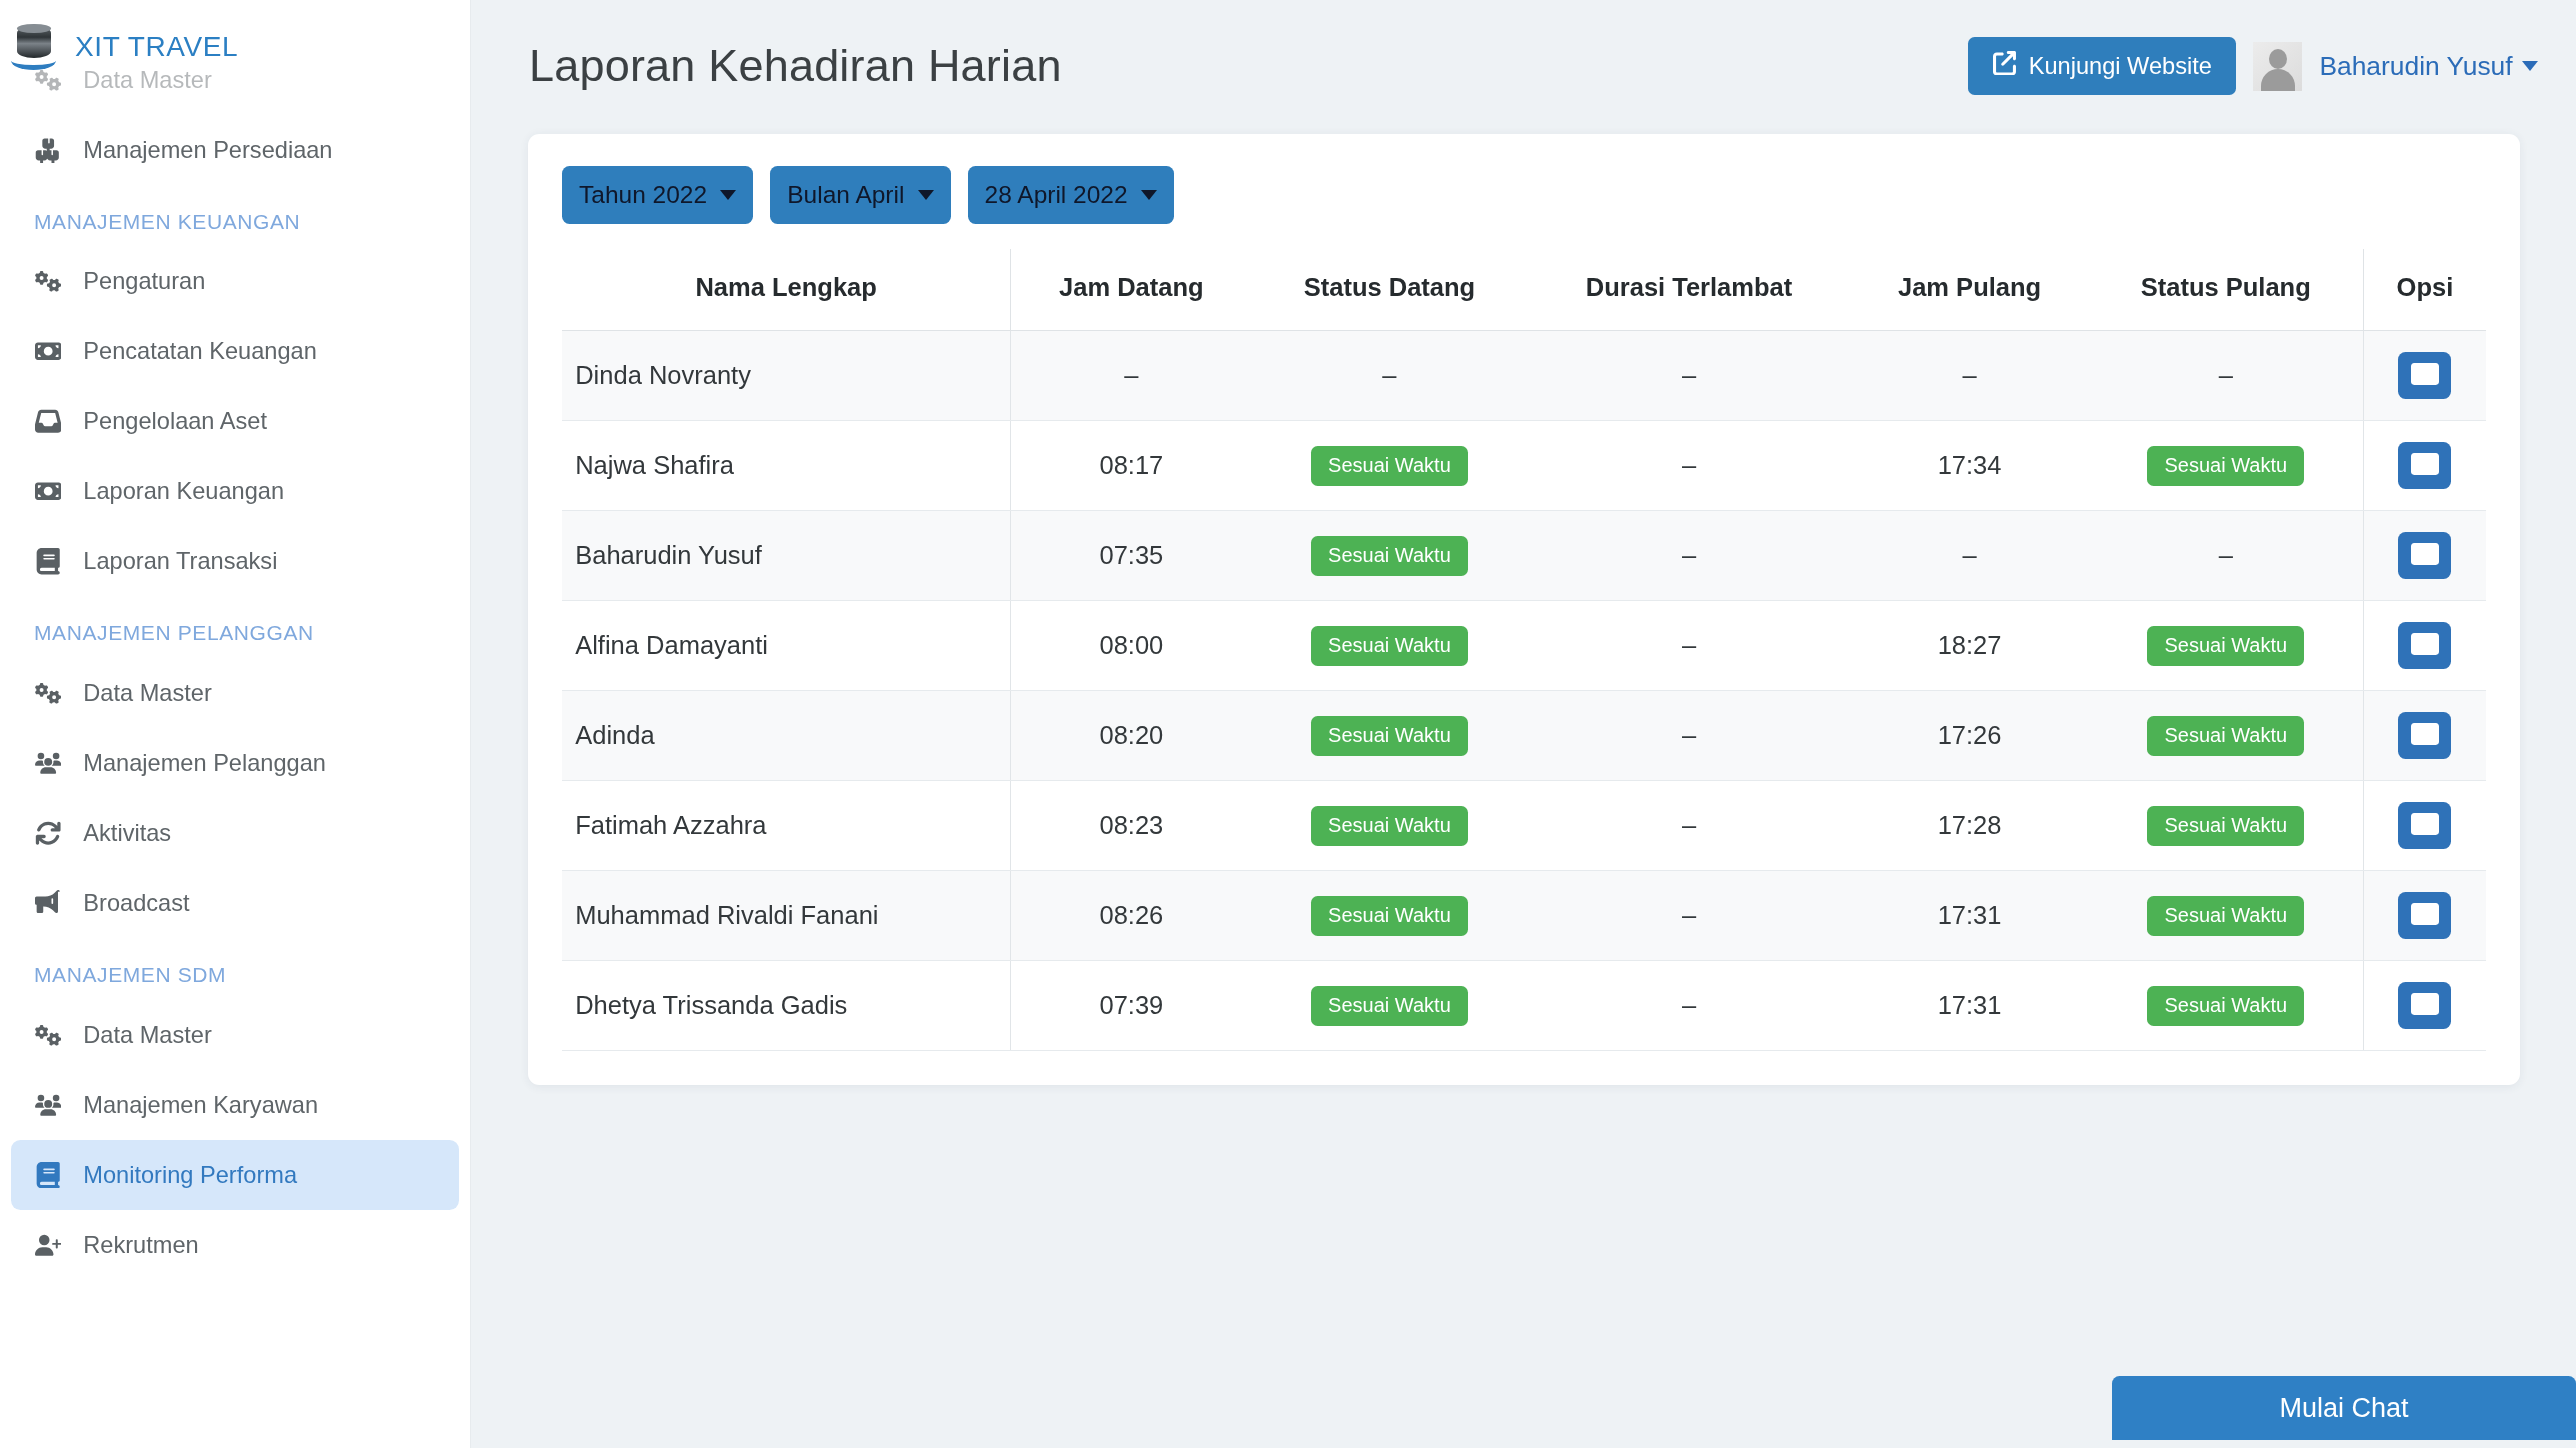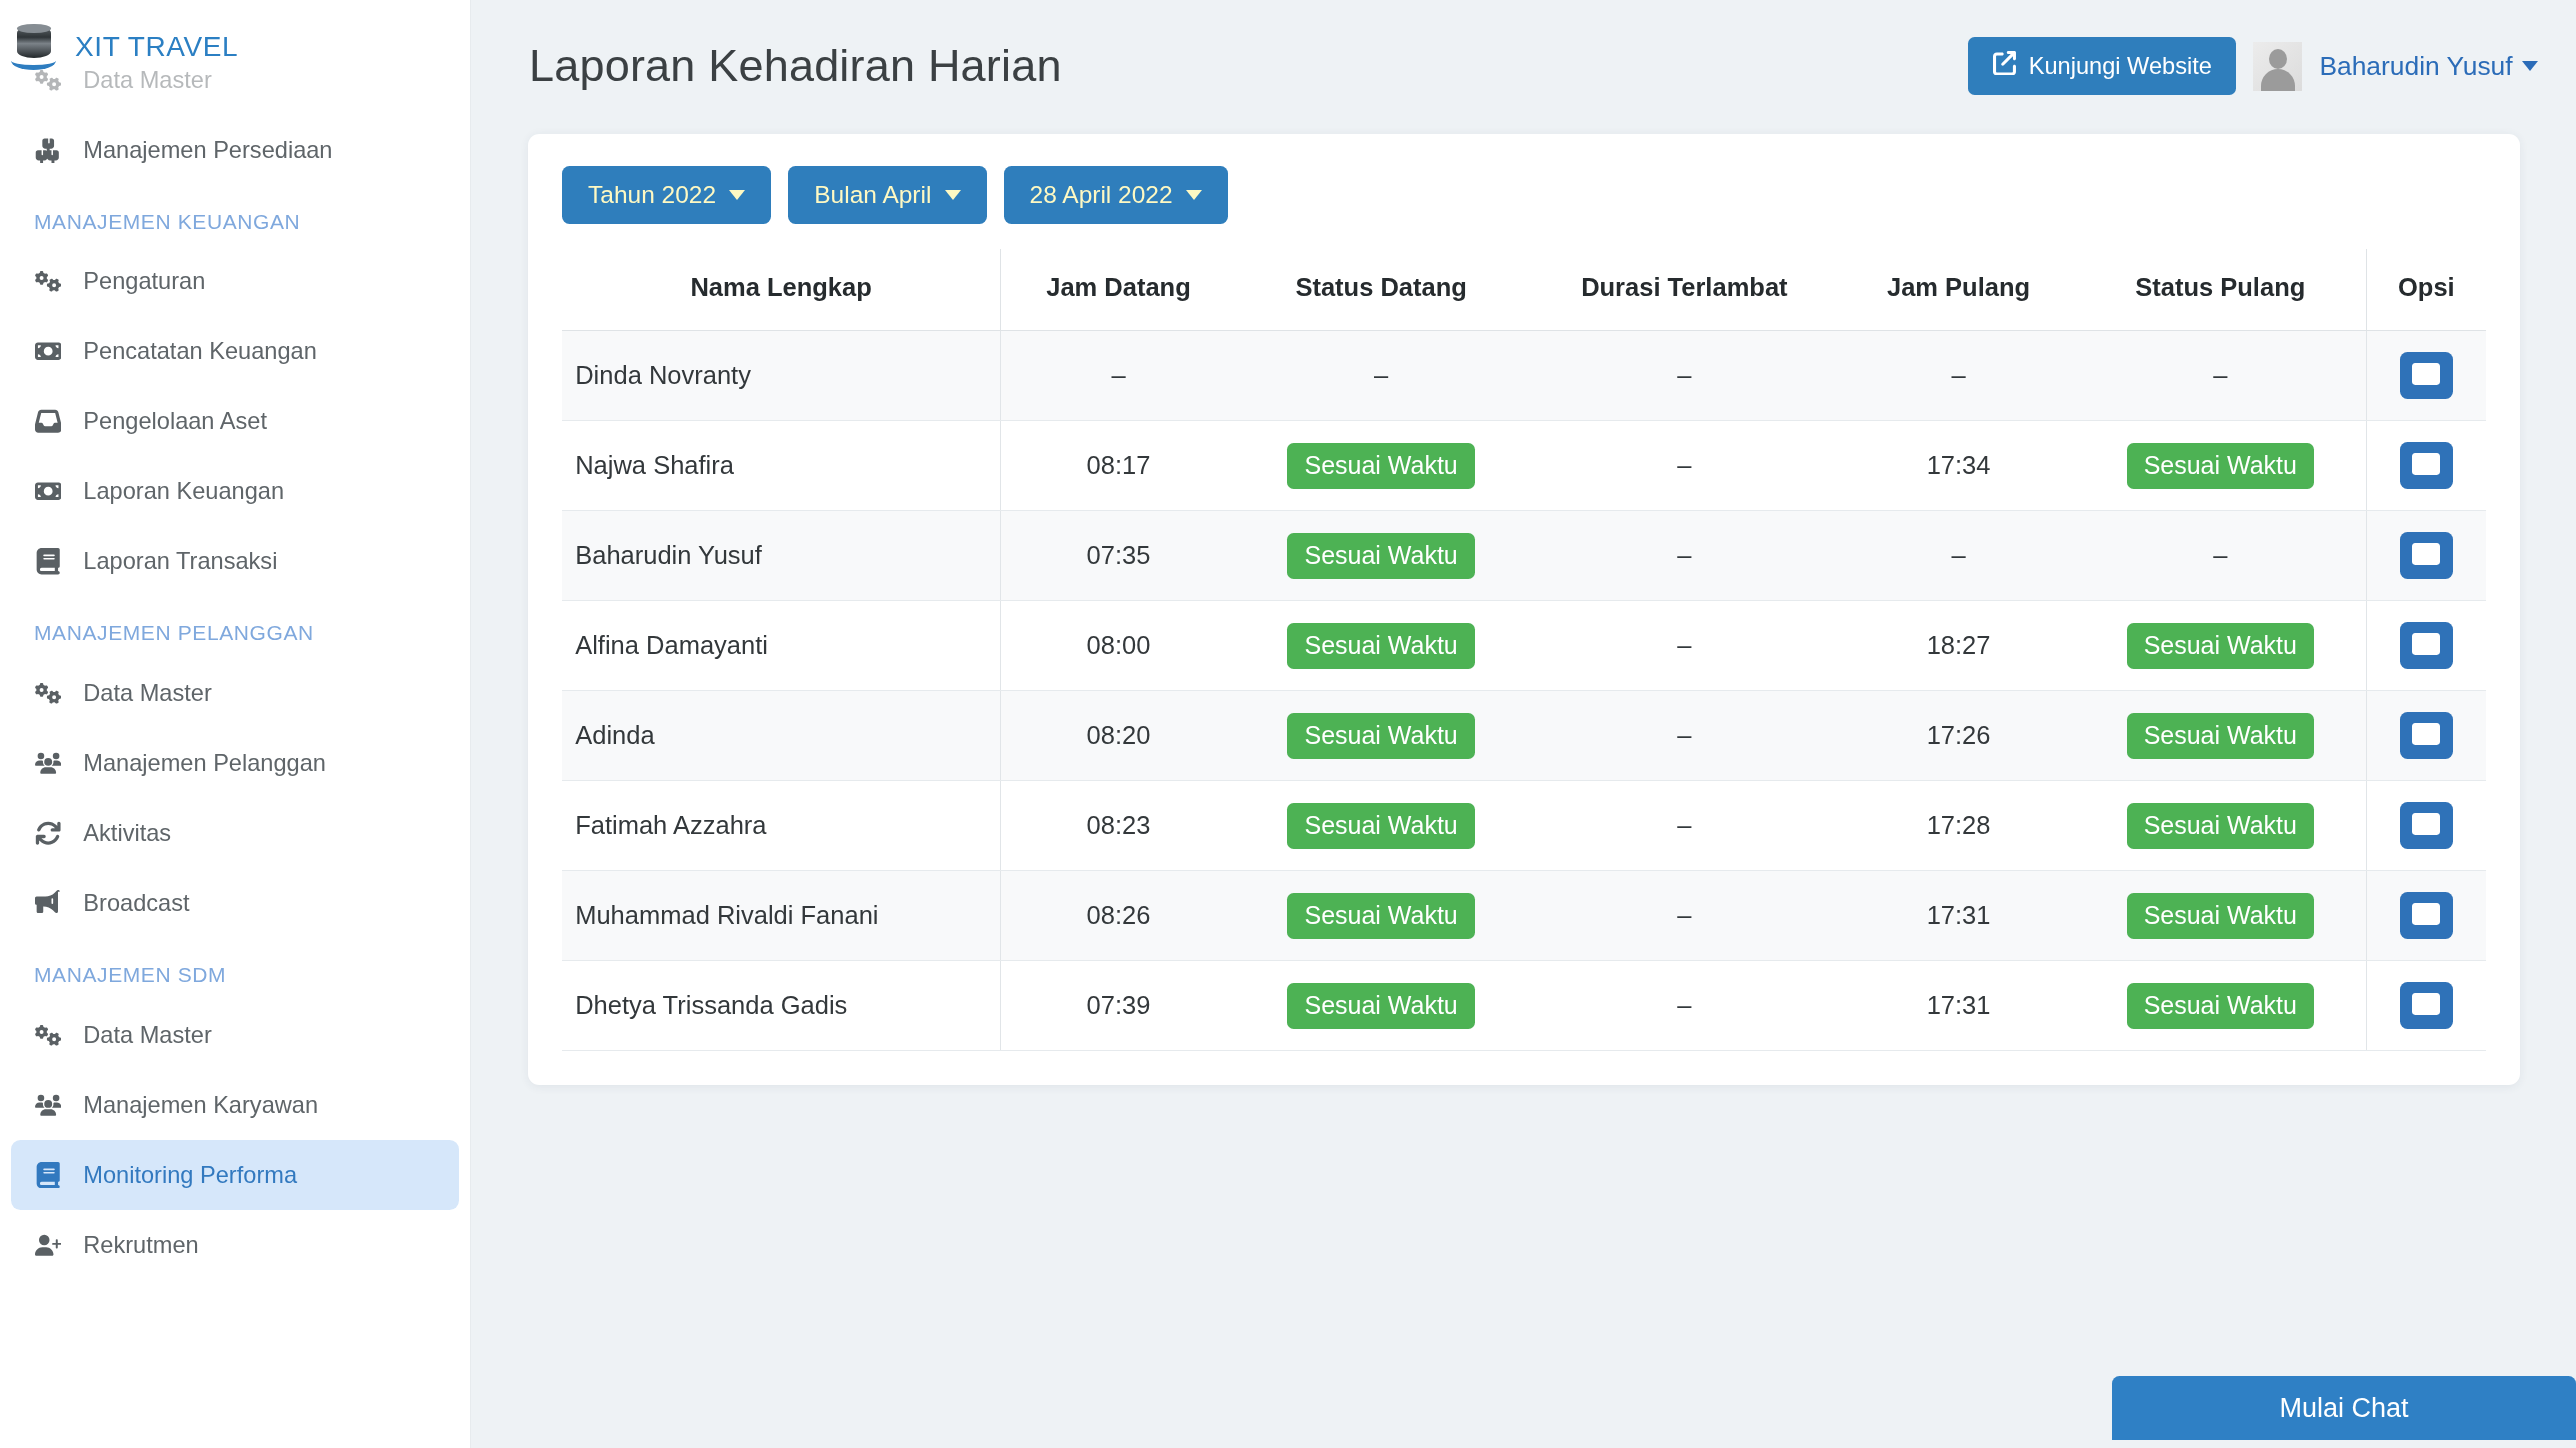--- a/index.html
+++ b/index.html
@@ -135,23 +135,23 @@
   #card {
     position: absolute; left: 56px; top: 134px;
     width: 1992px;
     background: #fff;
     border-radius: 11.3px;
     box-shadow: 0 1.9px 9.4px rgba(40,60,80,.07);
     padding: 32px 34px 34px 34px;
   }
   #filters { display: flex; gap: 17px; margin-bottom: 24.5px; }
   .filter-btn {
-    background: #2f7ebc; color: #fef9c3;
+    background: #2f7ebc; color: #0f172a;
     border: none; border-radius: 7.5px;
-    height: 58px; padding: 0 26px;
+    height: 58px; padding: 0 17px;
     font-size: 24.5px; cursor: pointer;
     display: flex; align-items: center; gap: 13.2px;
     font-family: inherit;
   }
 
   table { width: 100%; border-collapse: collapse; }
   thead th {
     font-size: 25.5px; color: #262b2e; font-weight: bold;
     padding: 24.5px 17px 28px 17px;
     border-bottom: 1.9px solid #dfe3e6;
@@ -167,21 +167,21 @@
     vertical-align: middle;
   }
   tbody td.c-name { text-align: left; padding-left: 13.2px; }
   tbody td.c-sep { border-left: 0.9px solid #e1e5e8; }
   tbody tr.alt td { background: #f8f9fa; }
   .badge {
     display: inline-block;
     background: #4db254; color: #fff;
     border-radius: 6.6px;
     padding: 8.5px 17px;
-    font-size: 25px;
+    font-size: 20px;
     white-space: nowrap;
   }
   .opsi-btn {
     display: inline-flex; align-items: center; justify-content: center;
     width: 53px; height: 47px;
     background: #2f72b8; border: none; border-radius: 7.5px;
     cursor: pointer;
   }
   .opsi-btn svg { width: 28px; height: 28px; fill: #fff; }
 

